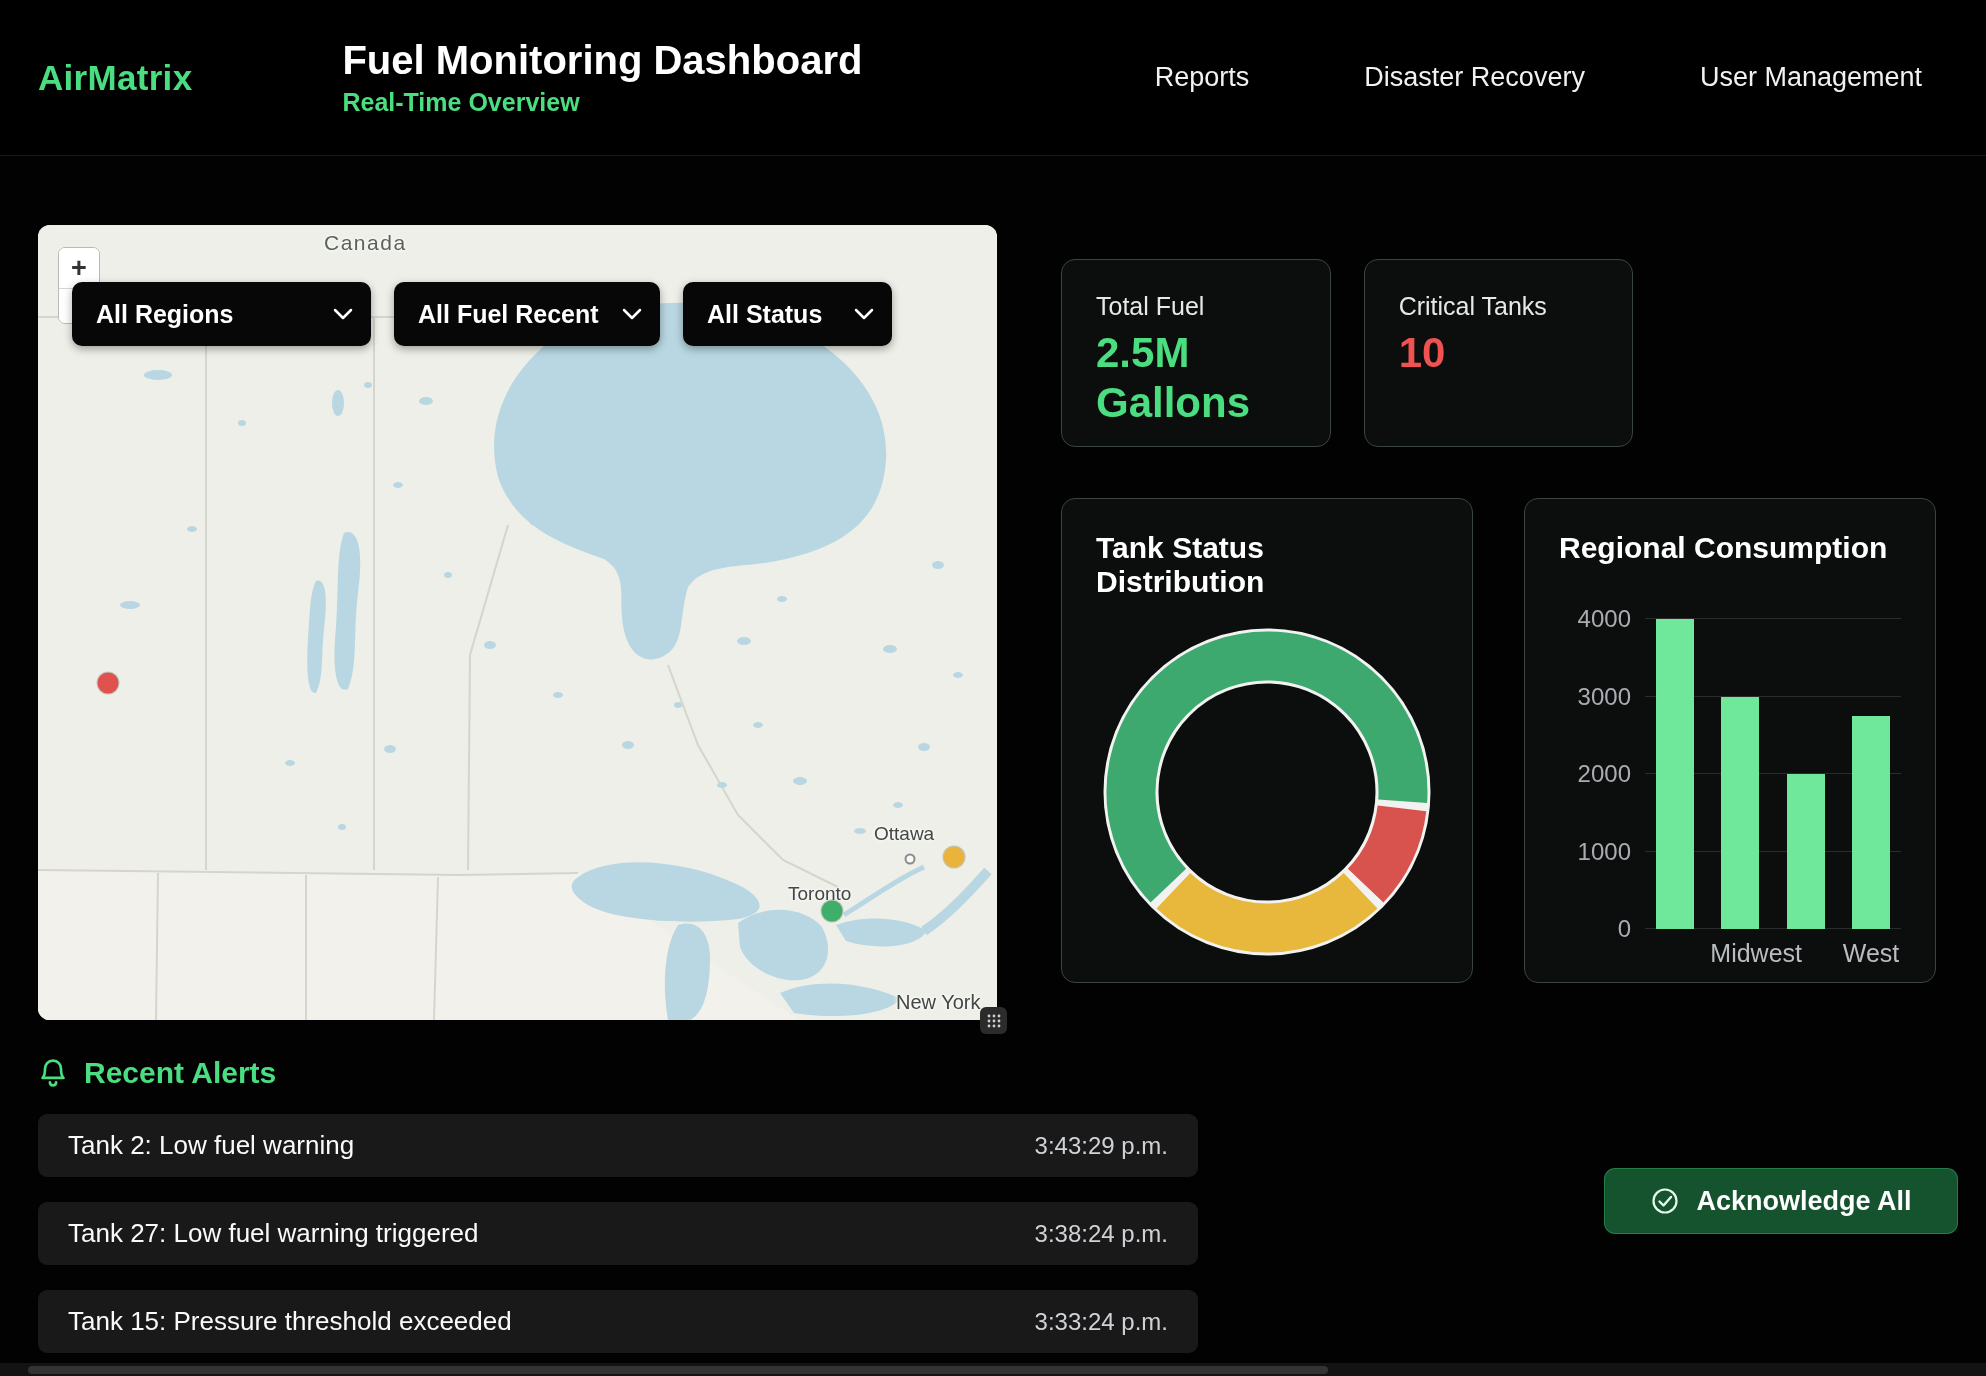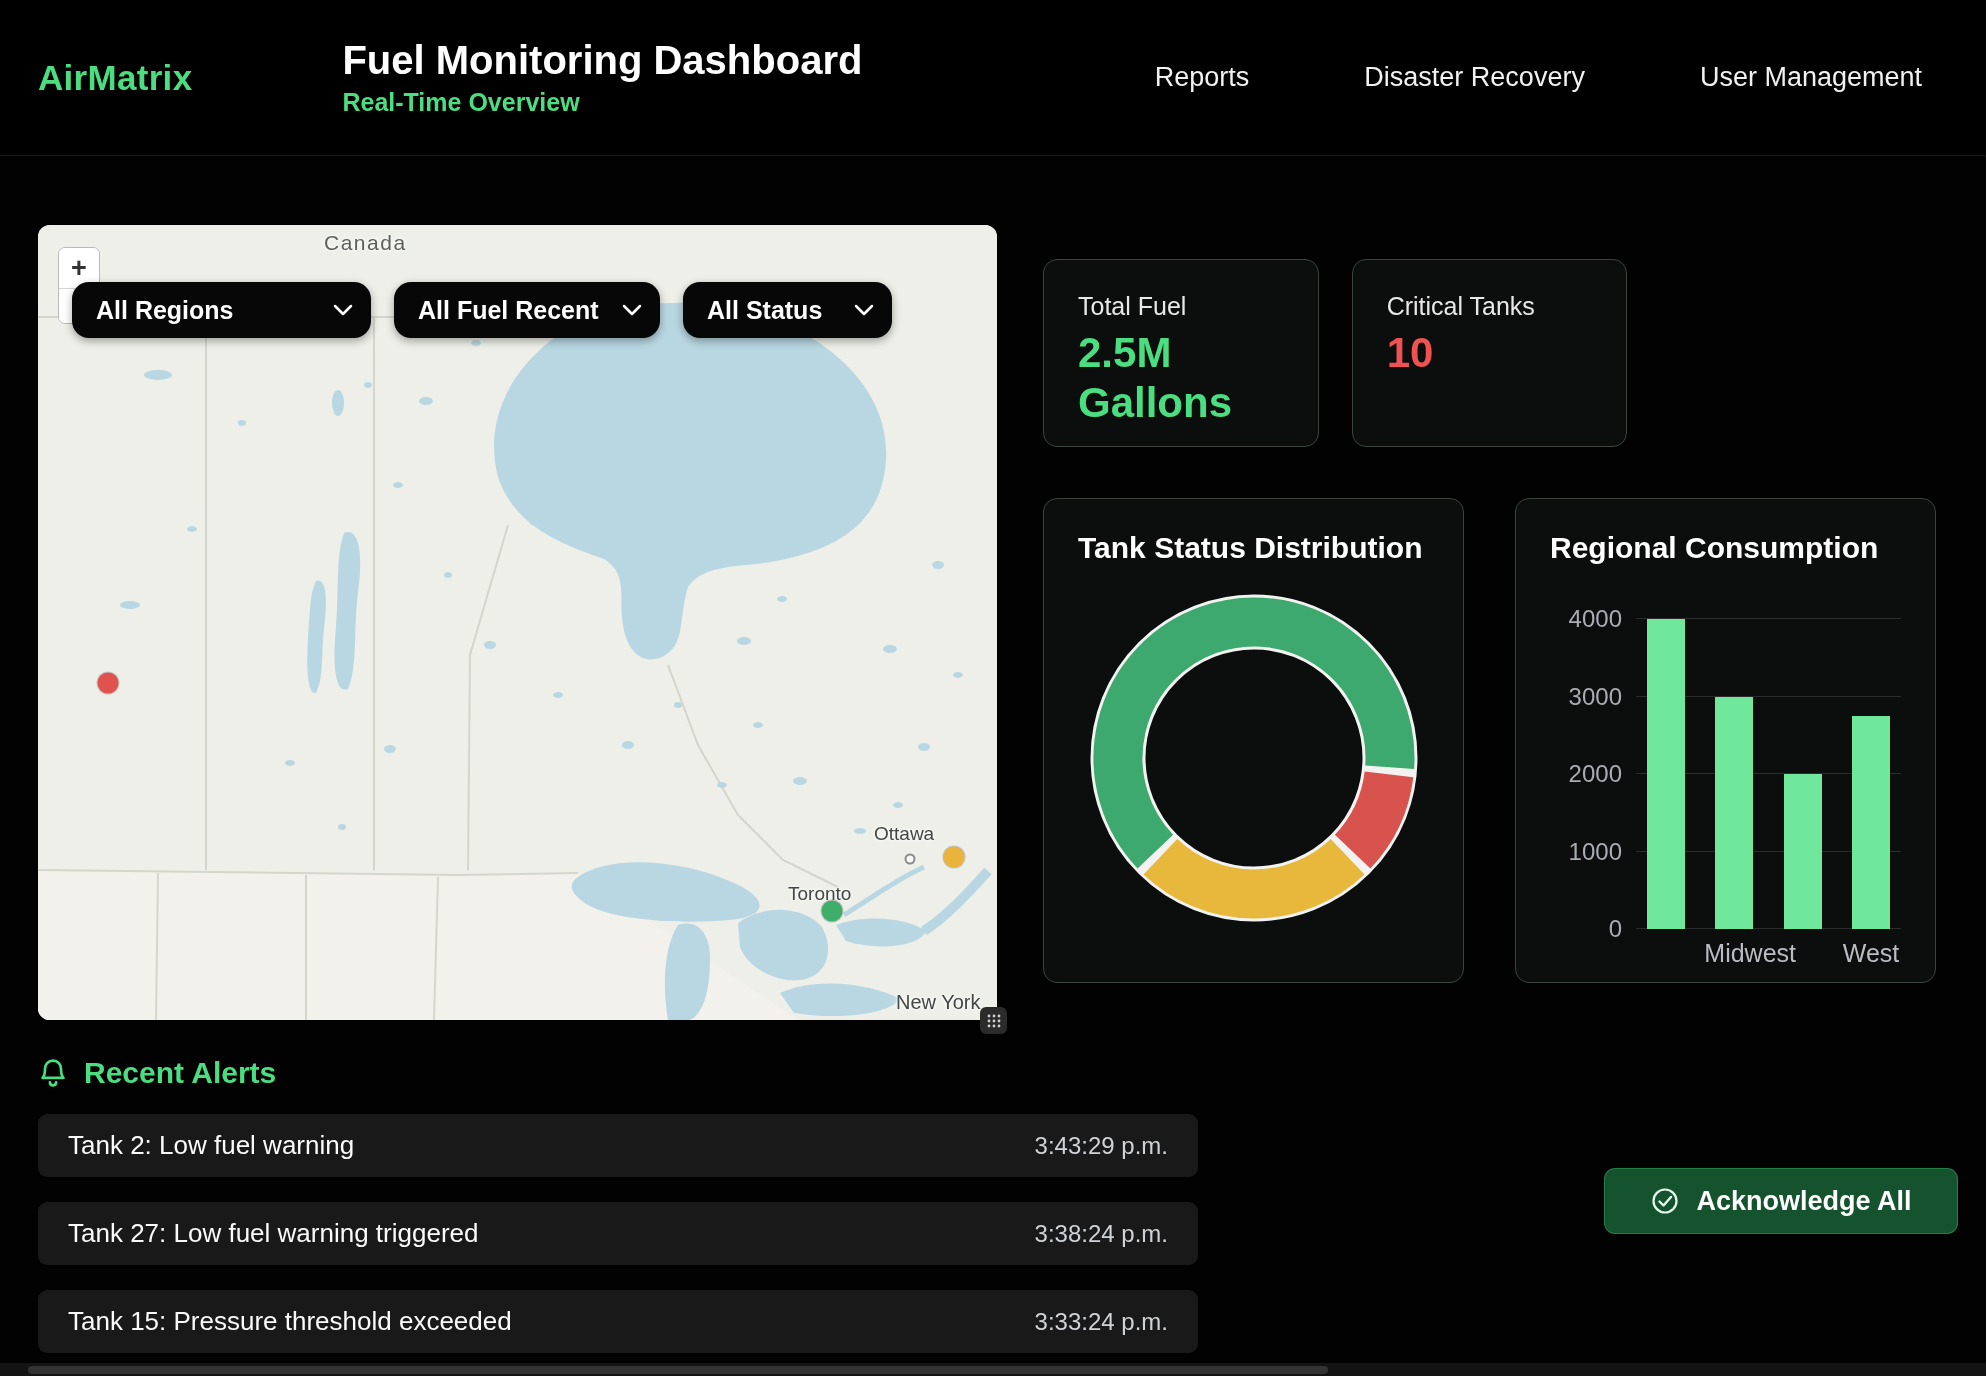--- a/index.html
+++ b/index.html
@@ -9,39 +9,39 @@
   
   .header { height:156px; display:flex; align-items:center; background:#000; border-bottom:1px solid #181818; padding:0 64px 0 38px; }
   .logo { font-size:35px; font-weight:800; color:#4ade80; letter-spacing:.3px; }
   .title-block { margin-left:150px; }
   .page-title { font-size:40px; font-weight:800; color:#ffffff; }
   .page-subtitle { font-size:25px; font-weight:600; color:#4ade80; margin-top:5px; }
   .nav { margin-left:auto; display:flex; gap:115px; }
   .nav-item { font-size:27px; color:#f1f1f1; font-weight:500; cursor:pointer; white-space:nowrap; }
 
   
-  .main { display:flex; gap:46px; padding:69px 50px 0 38px; }
+  .main { display:flex; gap:64px; padding:69px 50px 0 38px; }
 
   
   .map-wrap { position:relative; width:959px; height:795px; flex:none; }
   .map { position:absolute; inset:0; border-radius:12px; overflow:hidden; background:#edefe8; }
   .map svg.base { position:absolute; inset:0; width:100%; height:100%; }
   .map-label { position:absolute; color:#434743; text-shadow:0 0 3px #fff, 0 0 5px #fff; z-index:3; }
   #lbl-canada { left:286px; top:6px; font-size:21px; color:#5c615a; letter-spacing:1.5px; }
   #lbl-ottawa { left:836px; top:598px; font-size:19px; }
   #lbl-toronto { left:750px; top:658px; font-size:19px; }
   #lbl-newyork { left:858px; top:766px; font-size:20px; }
   .markers { position:absolute; inset:0; z-index:4; }
   .map-marker { position:absolute; width:21px; height:21px; border-radius:50%; transform:translate(-50%,-50%); box-shadow:0 0 0 1px rgba(0,0,0,.18); cursor:pointer; }
   .zoom { position:absolute; left:20px; top:22px; width:42px; z-index:5; background:#fff; border:1px solid #b9b9b9; border-radius:7px; overflow:hidden; }
   .zoom-btn { width:100%; height:40px; background:#fff; border:none; font-size:27px; font-weight:700; color:#333; cursor:pointer; display:block; }
   .zoom-split { height:1px; background:#d6d6d6; }
   .zoom-stub { height:34px; background:#fff; }
   .filters { position:absolute; left:34px; top:57px; display:flex; gap:23px; z-index:10; }
-  .filter-pill { height:56px; background:#070707; border-radius:17px; color:#fff; display:flex; align-items:center; justify-content:space-between; padding:0 18px 0 24px; cursor:pointer; box-shadow:0 3px 8px rgba(0,0,0,.35); }
+  .filter-pill { height:64px; background:#070707; border-radius:10px; color:#fff; display:flex; align-items:center; justify-content:space-between; padding:0 18px 0 24px; cursor:pointer; box-shadow:0 3px 8px rgba(0,0,0,.35); }
   .filter-label { font-size:25px; font-weight:700; }
   .filter-pill svg { margin-left:14px; flex:none; }
   #filter-0 { width:299px; } #filter-1 { width:266px; } #filter-2 { width:209px; }
   .map-grip { position:absolute; right:-10px; bottom:-14px; width:27px; height:27px; background:#2b2b2b; border-radius:6px; z-index:6; display:grid; place-items:center; cursor:nwse-resize; }
 
   
   .right { flex:1; display:flex; flex-direction:column; }
   .card { background:#0c0e0d; border:1.5px solid #39453d; border-radius:14px; }
   .stats { display:grid; grid-template-columns:repeat(3,1fr); gap:33px; margin-top:34px; }
   .stat-card { height:188px; padding:32px 34px; }

